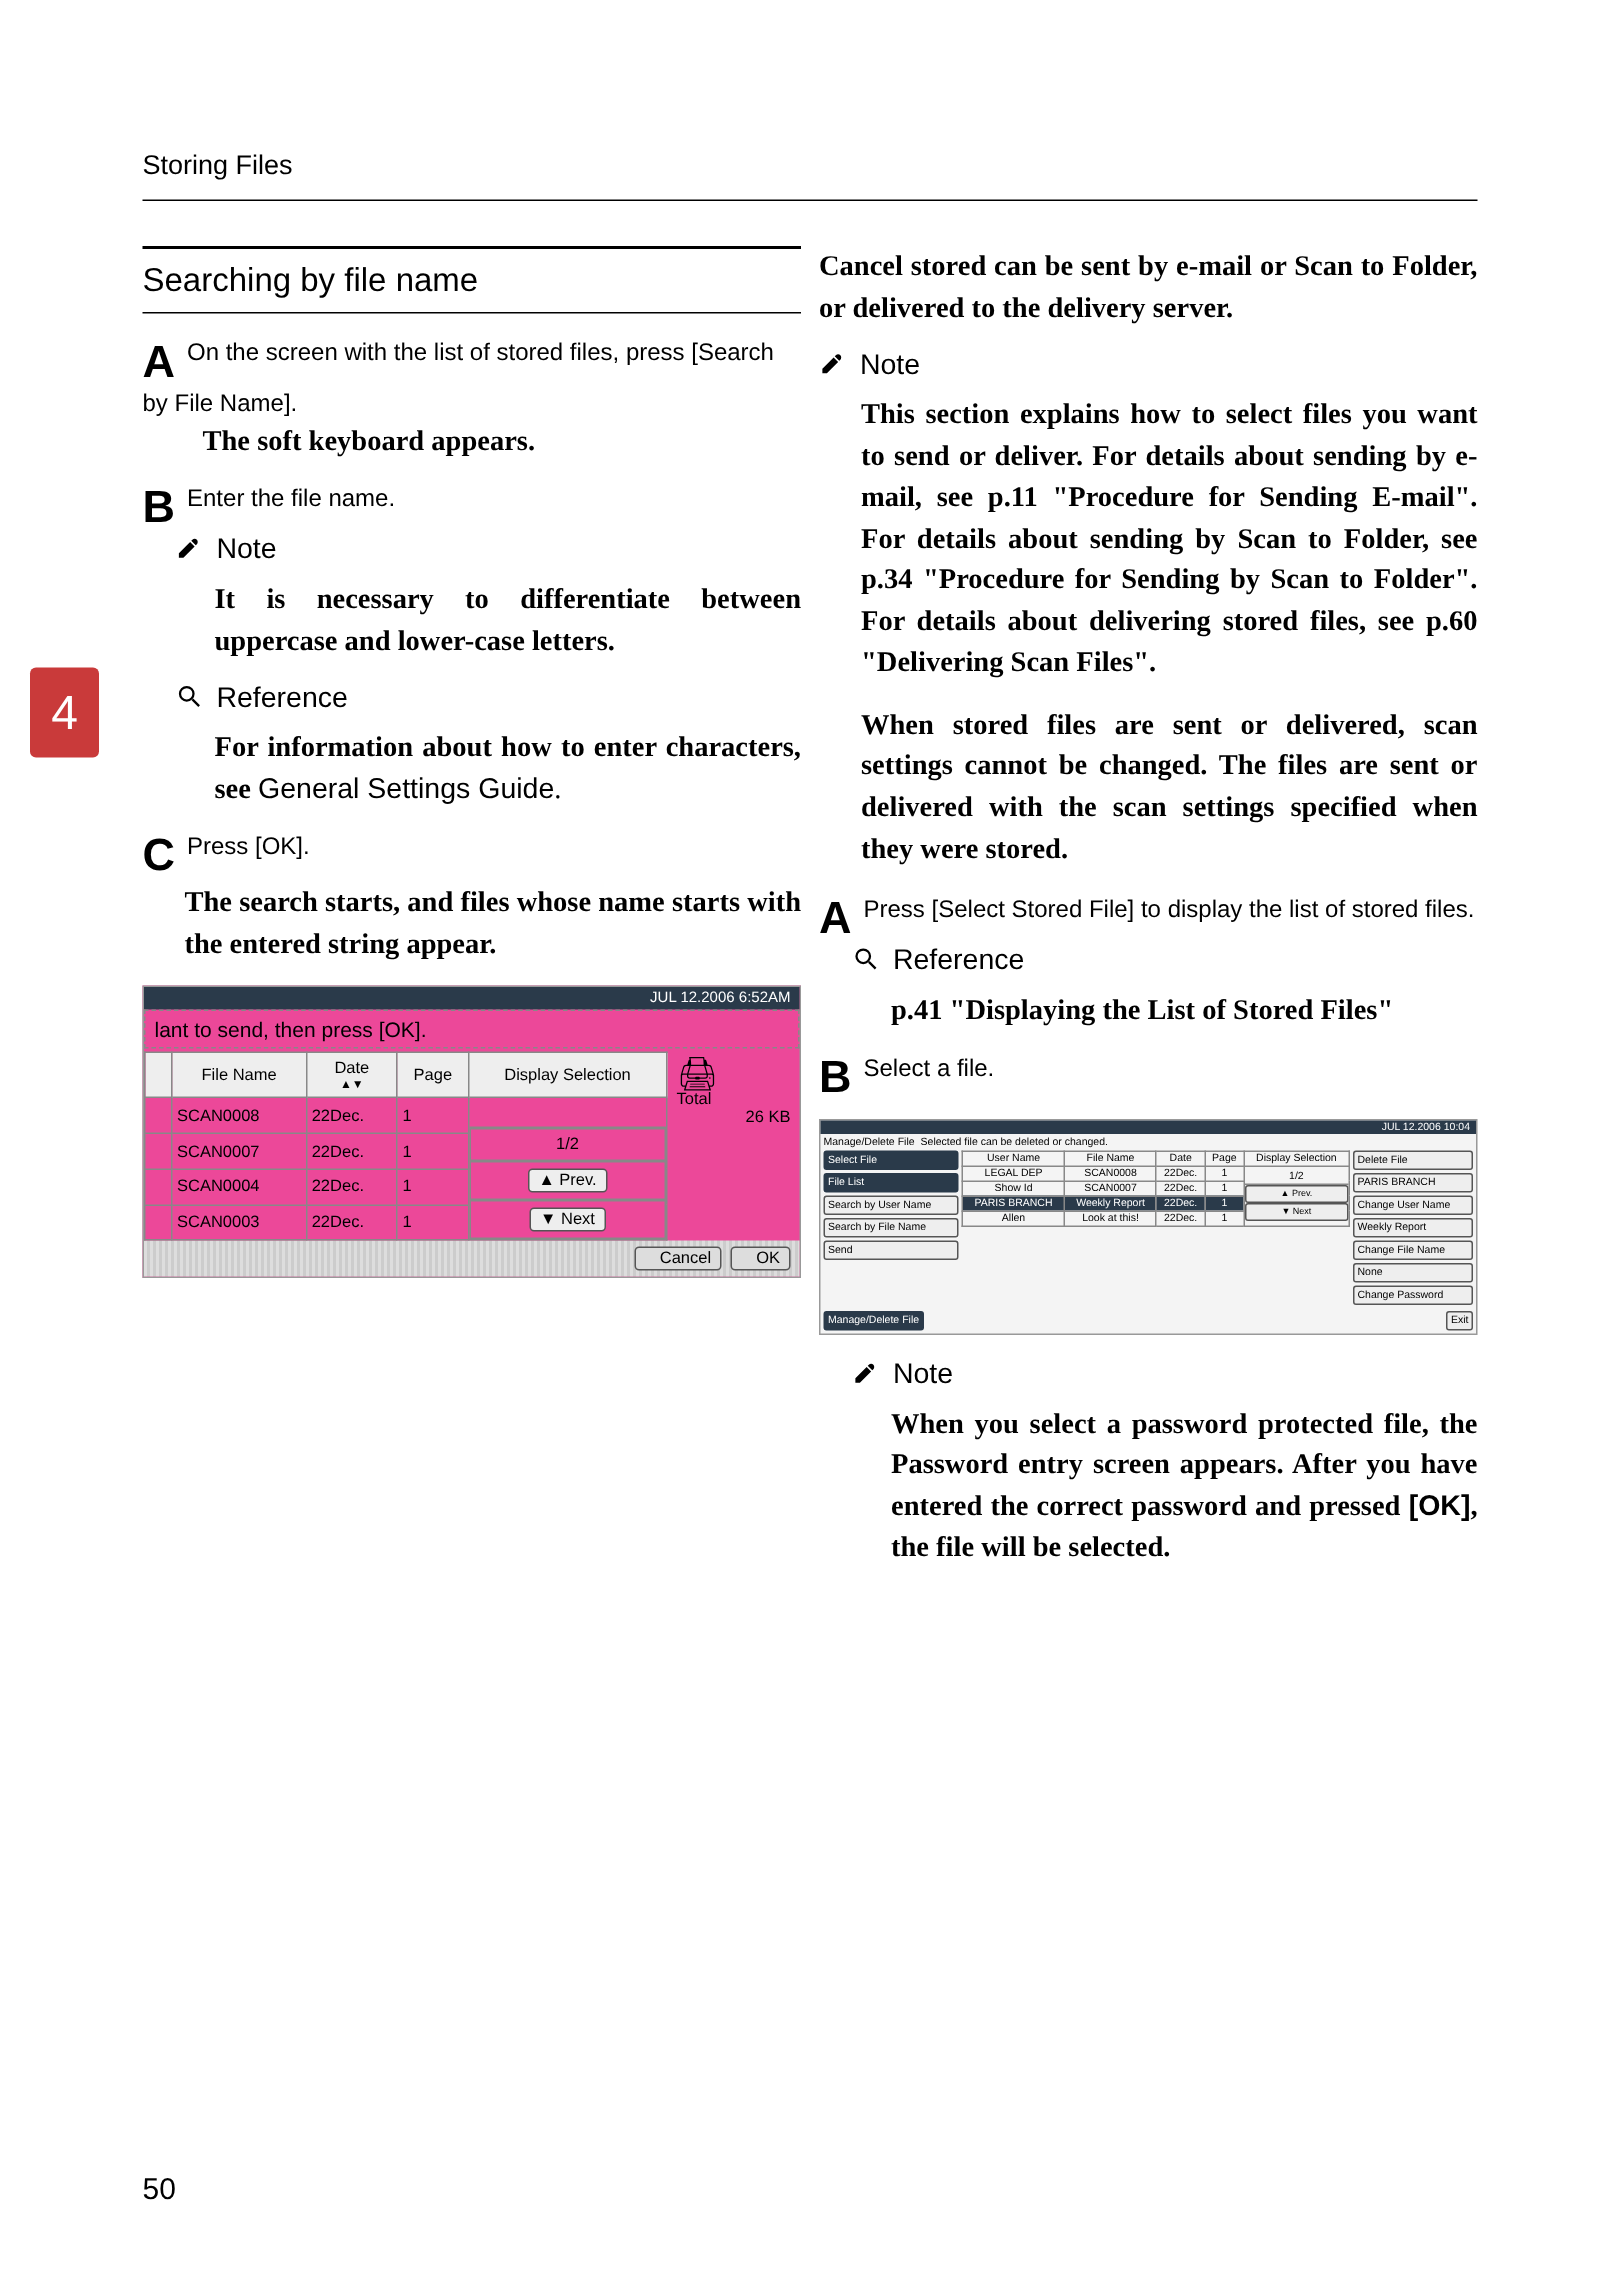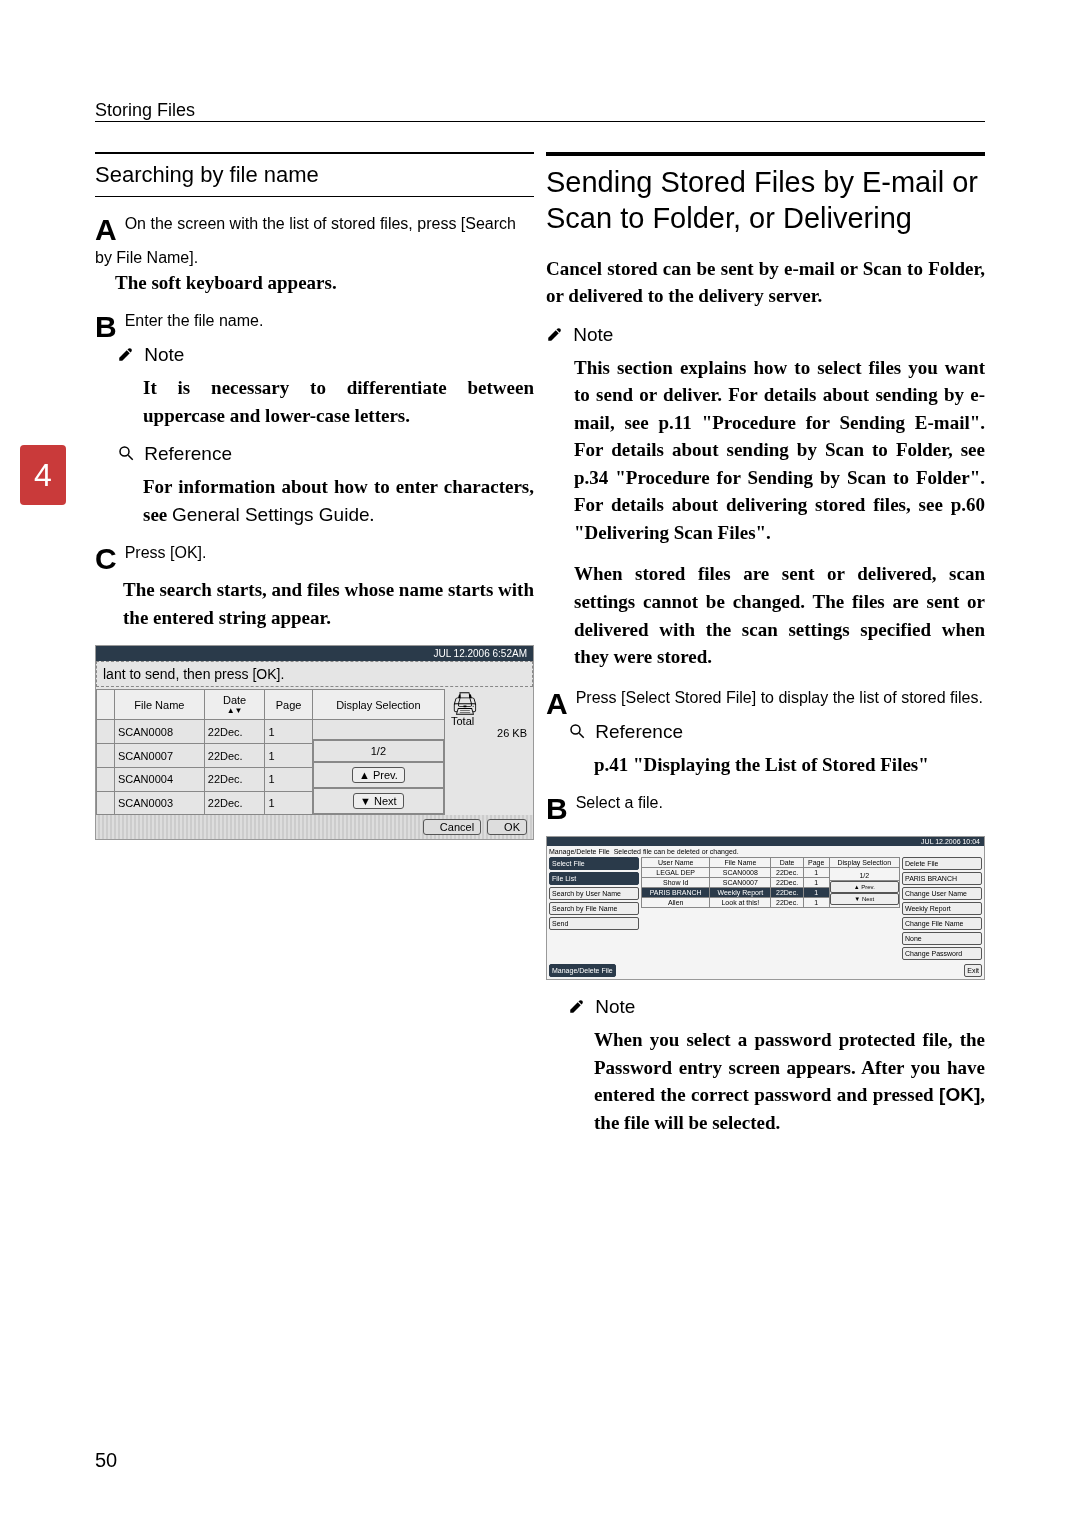--- a/index.html
+++ b/index.html
@@ -9,21 +9,21 @@
     color: #000;
     width: 1080px;
     height: 1528px;
     position: relative;
     padding: 100px 95px 60px 95px;
   }
   .page-header {
     font-family: Arial, Helvetica, sans-serif;
     font-size: 18px;
     border-bottom: 1px solid #000;
-    padding-bottom: 0;
+    padding-bottom: 12px;
     margin-bottom: 30px;
   }
   .columns {
     display: flex;
     gap: 12px;
   }
   .col { flex: 1; min-width: 0; }
   .chapter-tab {
     position: absolute;
     left: 20px;
@@ -104,21 +104,21 @@
   }
   .note-icon, .ref-icon {
     display: inline-block;
     vertical-align: -2px;
     margin-right: 4px;
   }
   .screenshot1 {
     width: 100%;
     border: 1px solid #999;
     margin-top: 10px;
-    background: #e5e5e5;
+    background: #ec4899;
     font-family: Arial, Helvetica, sans-serif;
     font-size: 11px;
   }
   .ss1-banner {
     background: #2a3a4a;
     color: #fff;
     text-align: right;
     padding: 2px 6px;
     font-size: 10px;
   }
@@ -212,21 +212,21 @@
 
   <div class="col">
     <div class="sub-heading">Searching by file name</div>
 
     <div class="step-block">
       <span class="step-letter">A</span>
       <span class="step-text">
         <span>On the screen with the list of stored files, press </span><span class="ok">[Search by File Name]</span><span>.</span>
       </span>
     </div>
-    <div class="indent-bold bold" style="margin-left:20px;">The soft keyboard appears.</div>
+    <div class="indent-bold bold" style="margin-left:40px;">The soft keyboard appears.</div>
 
     <div class="step-block">
       <span class="step-letter">B</span>
       <span class="step-text">Enter the file name.</span>
     </div>
     <div class="note-head">
       <span class="note-icon">
         <svg width="18" height="18" viewBox="0 0 24 24">
             <path d="M3 17l10-10 4 4-10 10H3v-4z M14 6l1-1c1-1 3-1 4 0s1 3 0 4l-1 1-4-4z" fill="#000"></path>
           </svg>
@@ -310,21 +310,20 @@
         </div>
       </div>
       <div class="ss1-footer">
         <span class="ss1-btn">Cancel</span>
         <span class="ss1-btn">OK</span>
       </div>
     </div>
   </div>
 
   <div class="col">
-    <div class="big-heading">Sending Stored Files by E-mail or Scan to Folder, or Delivering</div>
     <div class="body-bold" style="margin-bottom:14px;">Cancel stored can be sent by e-mail or Scan to Folder, or delivered to the delivery server.</div>
 
     <div class="note-head" style="margin-left:0;">
       <span class="note-icon">
         <svg width="18" height="18" viewBox="0 0 24 24">
             <path d="M3 17l10-10 4 4-10 10H3v-4z M14 6l1-1c1-1 3-1 4 0s1 3 0 4l-1 1-4-4z" fill="#000"></path>
           </svg>
       </span>
       <span>Note</span>
     </div>

